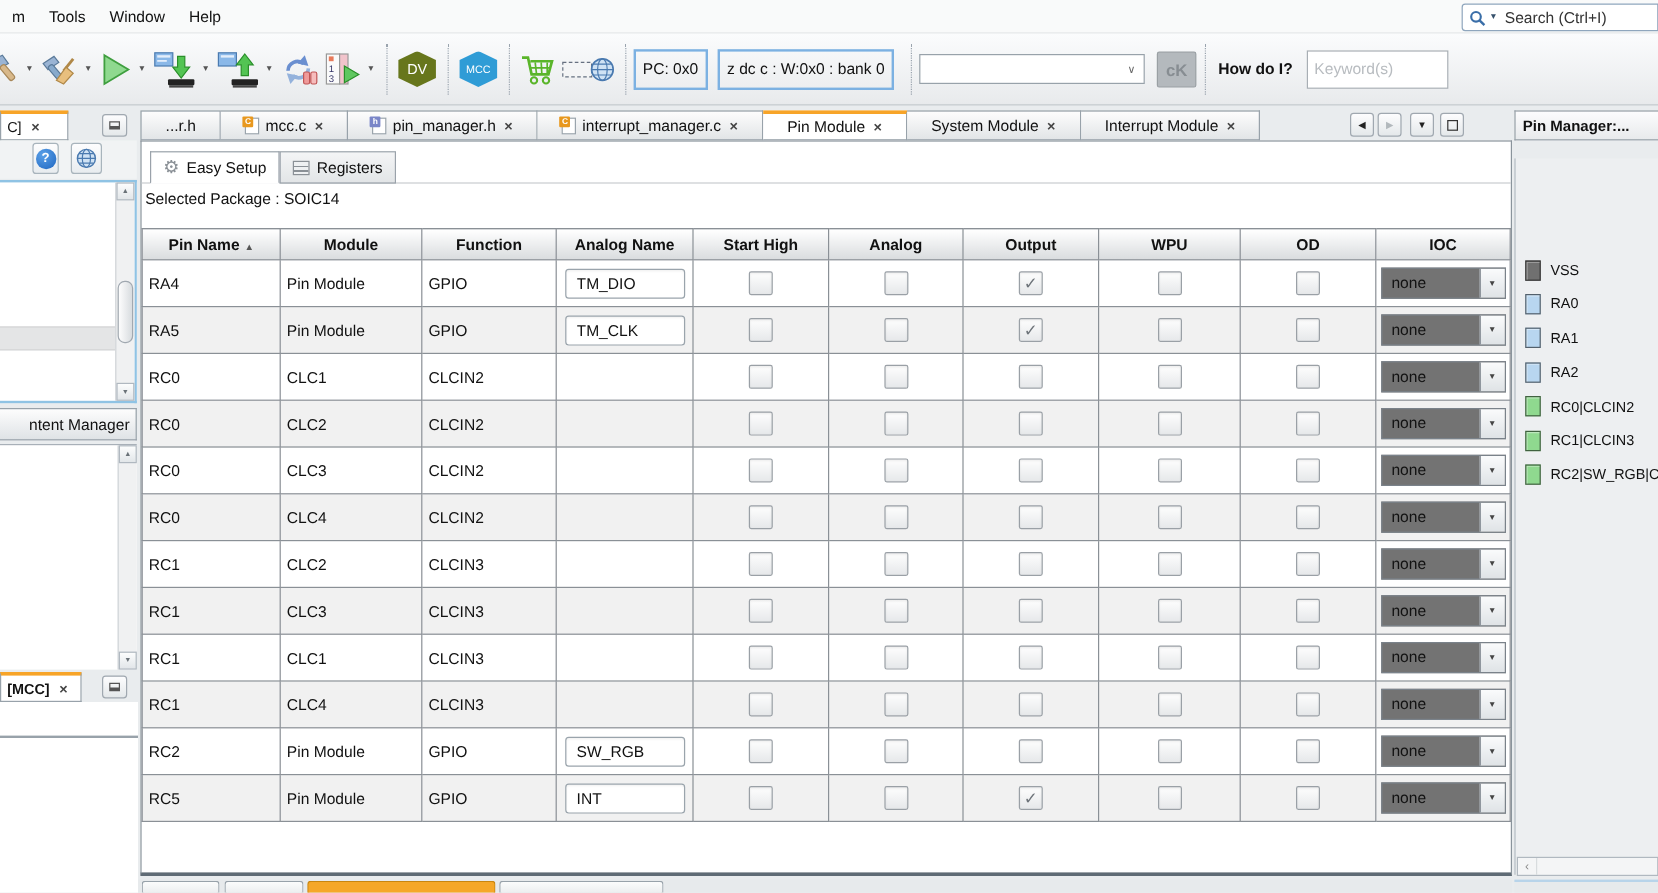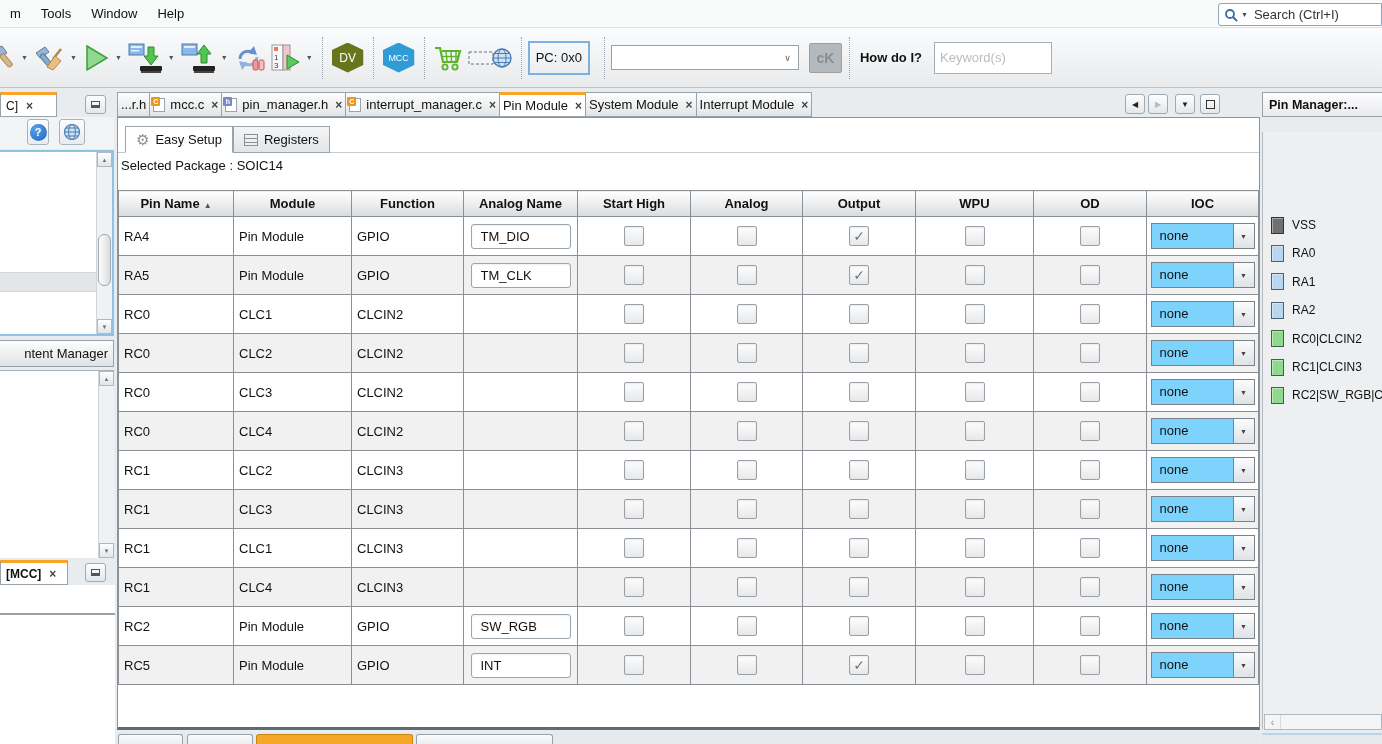--- a/index.html
+++ b/index.html
@@ -71,21 +71,21 @@
   .lt-panel2 { position:absolute; left:0; top:282px; width:114px; height:188px; background:#fff; border-top:1px solid #a8b0b8; }
   .mcc-tab { position:absolute; left:0; top:472px; width:68px; height:25px; background:#fff;
     border:1px solid #98a2aa; border-top:3px solid #f7a428; display:flex; align-items:center;
     padding:0 5px; font-size:12px; font-weight:bold; gap:6px; }
   .mcc-white { position:absolute; left:0; top:497px; width:115px; height:159px; background:#fff; }
   .mcc-line { position:absolute; left:0; top:28px; width:115px; border-top:2px solid #98a2aa; }
 
   
   .center { position:absolute; left:115px; top:0; width:1145px; height:656px; }
   .etab-bar { position:absolute; left:2px; top:4px; display:flex; align-items:flex-end; height:25px; }
-  .etab { height:25px; display:flex; align-items:center; padding:0 3px; gap:5px; font-size:13px;
+  .etab { height:25px; display:flex; align-items:center; padding:0 20px; gap:5px; font-size:13px;
     background:linear-gradient(#fdfdfd,#e2e5e7); border:1px solid #98a2aa; border-left-width:0; white-space:nowrap; }
   .etab:first-child { border-left-width:1px; }
   .etab.sel { background:#fff; border-top:3px solid #f7a428; }
   .etab-close { color:#444; font-size:12px; font-weight:bold; margin-left:2px; }
   .ficon { position:relative; width:12px; height:14px; background:#fff; border:1px solid #9aa4ac; }
   .ficon b { position:absolute; left:-3px; top:-2px; width:9px; height:9px; font-size:7px; line-height:9px;
     text-align:center; color:#fff; border-radius:1px; }
   .ficon.c-file b { background:#e8981e; }
   .ficon.h-file b { background:#7a86c8; }
   .tab-controls { position:absolute; top:6px; left:1010px; display:flex; gap:3px; }
@@ -113,21 +113,21 @@
   .pintable td { height:39px; border:1px solid #8a9096; font-size:13px; padding:0; background:#fff; }
   .pintable tr.alt td { background:#f1f1f1; }
   .pintable td.txt { padding-left:5px; }
   .sortarrow { font-size:8px; color:#555; margin-left:4px; }
   .cb { display:block; margin:0 auto; width:20px; height:20px; border:1px solid #9aa0a6; border-radius:2px;
     background:linear-gradient(#fefefe,#e6e8ea); box-shadow:inset 0 1px 2px rgba(0,0,0,0.08);
     text-align:center; line-height:18px; font-size:14px; color:#6e747a; }
   .cn-input { display:block; margin:0 auto; width:100px; height:25px; border:1px solid #9aa4ac; border-radius:3px;
     font:13px "Liberation Sans",sans-serif; padding:0 0 0 9px; color:#111;
     box-shadow:inset 0 1px 2px rgba(0,0,0,0.06); }
-  .ioc { width:104px; height:26px; margin:0 auto; border:1px solid #7a828a; background:#7dd3fc; display:flex; }
+  .ioc { width:104px; height:26px; margin:0 auto; border:1px solid #7a828a; background:#737373; display:flex; }
   .ioc .val { flex:1; font-size:13px; padding:4px 0 0 8px; }
   .ioc .btn { width:21px; border-left:1px solid #7a828a; background:linear-gradient(#fafbfc,#dfe3e6);
     display:flex; align-items:center; justify-content:center; font-size:7px; color:#444; }
 
   
   .bottomstrip { position:absolute; left:0; top:645px; width:1145px; height:11px; background:#e7eaec; }
   .btab { position:absolute; bottom:0; height:10px; border:1px solid #98a2aa; border-bottom:none;
     border-radius:3px 3px 0 0; background:linear-gradient(#fbfcfc,#eceeef); }
   .btab.sel { background:#f5a728; border-color:#c8860f; }
 
@@ -259,20 +259,21 @@
         <rect x="2" y="7" width="24" height="12" fill="#f4f5f6" stroke="#667080" stroke-dasharray="3,2"></rect>
         <circle cx="35" cy="13" r="9" fill="#cfe2f4" stroke="#4a7ab0" stroke-width="1.4"></circle>
         <ellipse cx="35" cy="13" rx="4" ry="9" fill="none" stroke="#4a7ab0"></ellipse>
         <line x1="26" y1="13" x2="44" y2="13" stroke="#4a7ab0"></line>
         <line x1="28" y1="8.5" x2="42" y2="8.5" stroke="#4a7ab0"></line>
         <line x1="28" y1="17.5" x2="42" y2="17.5" stroke="#4a7ab0"></line>
       </svg>
   </span>
   <span class="tsep"></span>
   <span class="statusbox">PC: 0x0</span>
+  <span class="statusbox">z dc c : W:0x0 : bank 0</span>
   <span class="tsep"></span>
   <span class="toolcombo">
     <span class="cval"></span>
     <span class="cchev">∨</span>
   </span>
   <span class="ckbtn">cK</span>
   <span class="tsep"></span>
   <span class="howdoi">How do I?</span>
   <input class="kwinput" placeholder="Keyword(s)" style="">
 </div>

